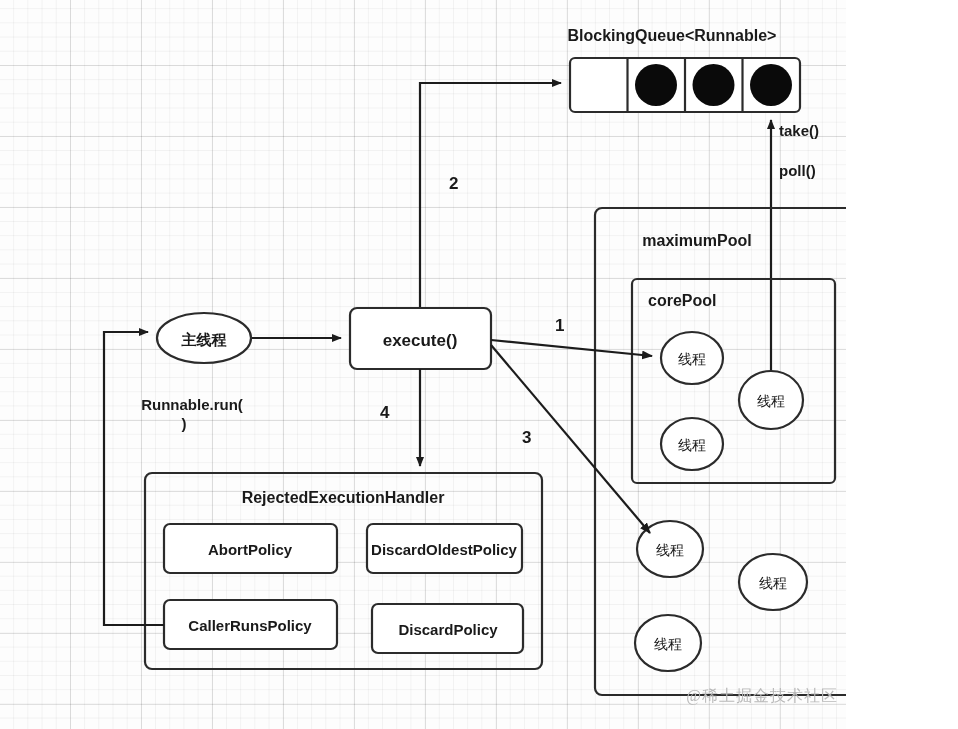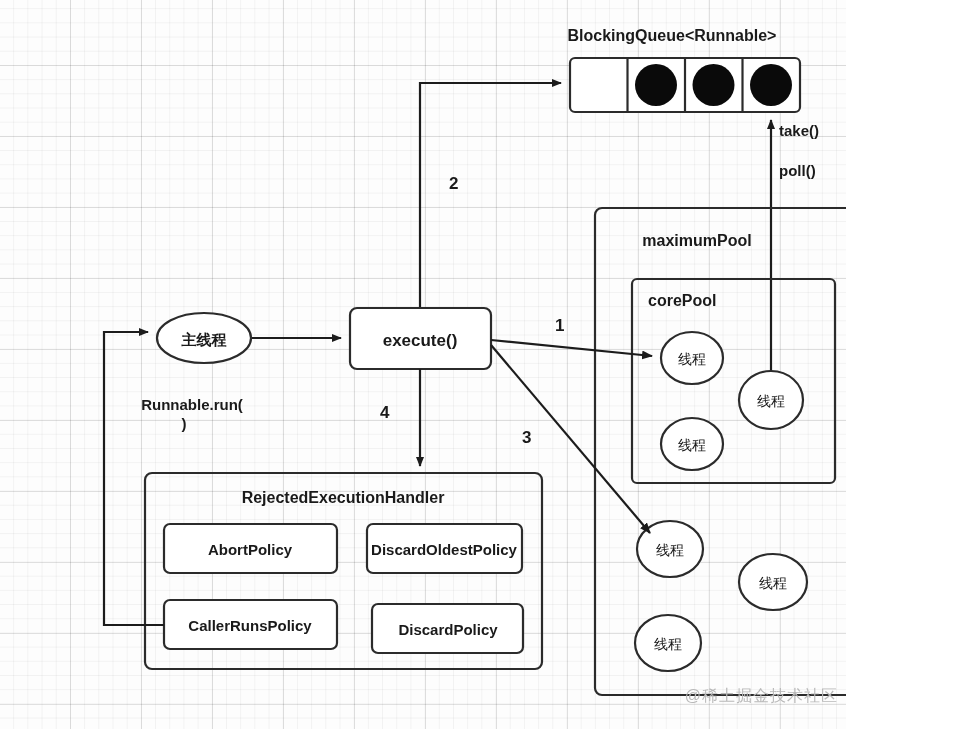--- a/index.html
+++ b/index.html
@@ -52,21 +52,21 @@
   .t-num { font-size: 17px; font-weight: bold; }
   .t-pool { font-size: 16px; font-weight: bold; }
   .watermark {
     position: absolute;
     right: 8px;
     bottom: 22px;
     font-size: 16px;
     color: #b9b9b9;
     letter-spacing: 1px;
     white-space: nowrap;
-    font-family: Liberation Sans, sans-serif;
+    font-family: Liberation Serif, serif;
   }
 </style>
 </head>
 <body>
 
 <div id="canvas">
 
   <svg class="diagram" viewBox="0 0 958 729">
     <defs>
       <marker id="arrowhead" markerWidth="10" markerHeight="8" refX="9" refY="4" orient="auto" markerUnits="userSpaceOnUse">

